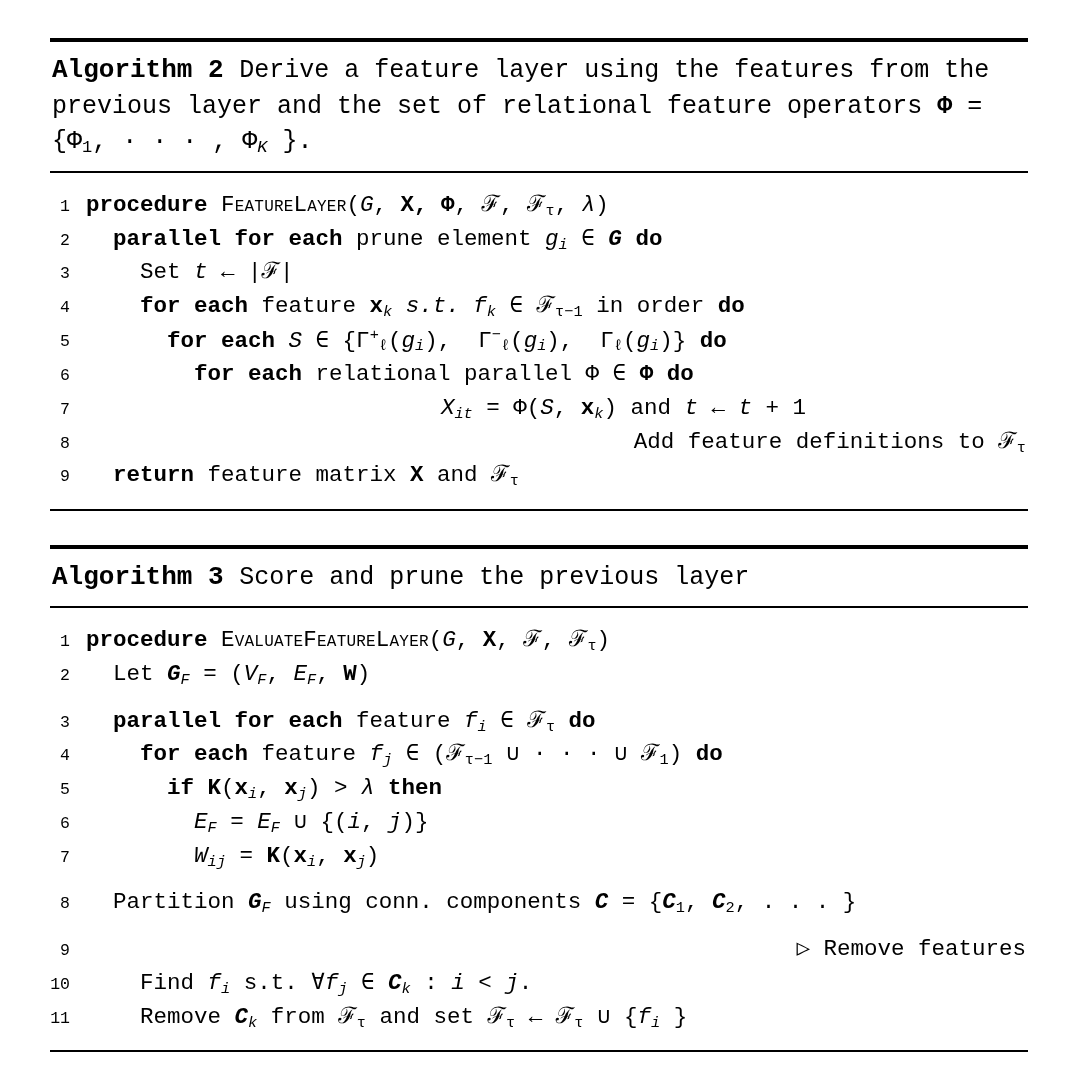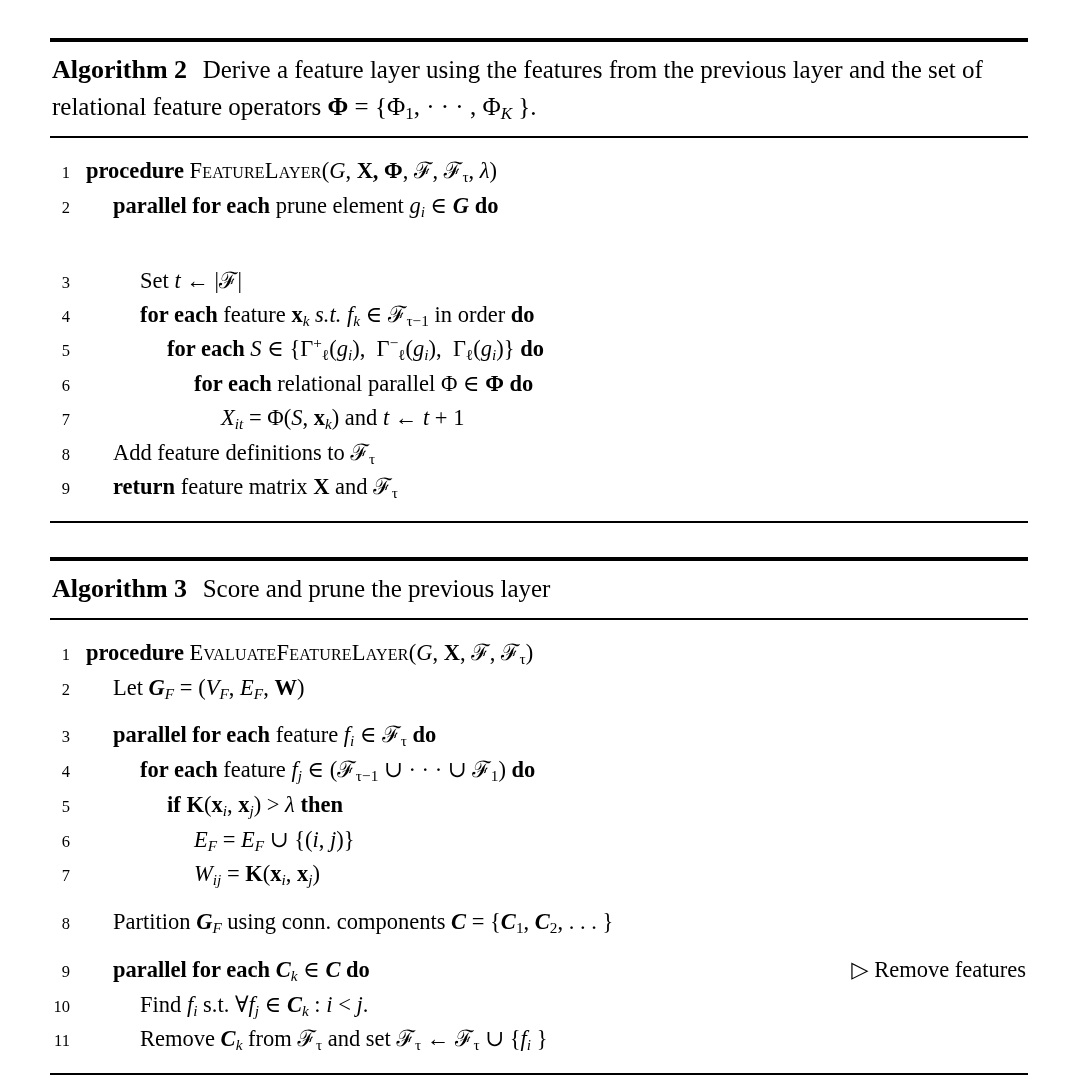--- a/index.html
+++ b/index.html
@@ -7,21 +7,21 @@
   body {
     font-family: "Liberation Serif", "DejaVu Serif", serif;
     color: #000000;
     width: 1078px;
   }
   .page {
     width: 1078px;
     min-height: 1078px;
     padding: 38px 50px 30px 50px;
   }
-  .algorithm { margin-bottom: 34px; }
+  .algorithm { margin-bottom: 34px; font-family: Liberation Mono, monospace; }
   .rule { background: #000000; width: 100%; }
   .rule-top { height: 4px; }
   .rule-mid { height: 2px; margin-top: 10px; margin-bottom: 16px; }
   .rule-bottom { height: 2px; margin-top: 16px; }
 
   .algo-header {
     font-size: 25px;
     line-height: 1.42;
     margin-top: 10px;
     padding: 0 2px;
@@ -82,21 +82,21 @@
           </span>
         </div>
         <div class="code-line">
           <span class="line-num">2</span>
           <span class="line-content" style="padding-left: 27px;">
             <span class="line-main"><span class="seg s-b">parallel for each</span><span class="seg"> prune element </span><span class="seg s-i">g</span><span class="seg s-subi">i</span><span class="seg"> ∈ </span><span class="seg s-scr">G</span><span class="seg"> </span><span class="seg s-b">do</span></span>
           </span>
         </div>
         <div class="code-line">
           <span class="line-num">3</span>
-          <span class="line-content" style="padding-left: 54px; margin-top: 40px;">
+          <span class="line-content" style="padding-left: 54px;">
             <span class="line-main"><span class="seg">Set </span><span class="seg s-i">t</span><span class="seg"> ← |ℱ|</span></span>
           </span>
         </div>
         <div class="code-line">
           <span class="line-num">4</span>
           <span class="line-content" style="padding-left: 54px;">
             <span class="line-main"><span class="seg s-b">for each</span><span class="seg"> feature </span><span class="seg s-b">x</span><span class="seg s-subi">k</span><span class="seg s-i"> s.t. </span><span class="seg s-i">f</span><span class="seg s-subi">k</span><span class="seg"> ∈ ℱ</span><span class="seg s-sub">τ−1</span><span class="seg"> in order </span><span class="seg s-b">do</span></span>
           </span>
         </div>
         <div class="code-line">
@@ -106,27 +106,27 @@
           </span>
         </div>
         <div class="code-line">
           <span class="line-num">6</span>
           <span class="line-content" style="padding-left: 108px;">
             <span class="line-main"><span class="seg s-b">for each</span><span class="seg"> relational parallel Φ ∈ </span><span class="seg s-b">Φ</span><span class="seg"> </span><span class="seg s-b">do</span></span>
           </span>
         </div>
         <div class="code-line">
           <span class="line-num">7</span>
-          <span class="line-content" style="padding-left: 135px;">
+          <span class="line-content" style="padding-left: 135px; justify-content: center;">
             <span class="line-main"><span class="seg s-i">X</span><span class="seg s-subi">it</span><span class="seg"> = Φ(</span><span class="seg s-i">S</span><span class="seg">, </span><span class="seg s-b">x</span><span class="seg s-subi">k</span><span class="seg">) and </span><span class="seg s-i">t</span><span class="seg"> ← </span><span class="seg s-i">t</span><span class="seg"> + 1</span></span>
           </span>
         </div>
         <div class="code-line">
           <span class="line-num">8</span>
-          <span class="line-content" style="padding-left: 27px;">
+          <span class="line-content" style="padding-left: 27px; justify-content: flex-end;">
             <span class="line-main"><span class="seg">Add feature definitions to ℱ</span><span class="seg s-sub">τ</span></span>
           </span>
         </div>
         <div class="code-line">
           <span class="line-num">9</span>
           <span class="line-content" style="padding-left: 27px;">
             <span class="line-main"><span class="seg s-b">return</span><span class="seg"> feature matrix </span><span class="seg s-b">X</span><span class="seg"> and ℱ</span><span class="seg s-sub">τ</span></span>
           </span>
         </div>
       </div>
@@ -182,21 +182,20 @@
         </div>
         <div class="code-line gap-before">
           <span class="line-num">8</span>
           <span class="line-content" style="padding-left: 27px;">
             <span class="line-main"><span class="seg">Partition </span><span class="seg s-scr">G</span><span class="seg s-subi">F</span><span class="seg"> using conn. components </span><span class="seg s-scr">C</span><span class="seg"> = {</span><span class="seg s-scr">C</span><span class="seg s-sub">1</span><span class="seg">, </span><span class="seg s-scr">C</span><span class="seg s-sub">2</span><span class="seg">, . . . }</span></span>
           </span>
         </div>
         <div class="code-line gap-before">
           <span class="line-num">9</span>
           <span class="line-content" style="padding-left: 27px;">
-            <span class="line-main"><span class="seg s-b">parallel for each</span><span class="seg"> </span><span class="seg s-scr">C</span><span class="seg s-subi">k</span><span class="seg"> ∈ </span><span class="seg s-scr">C</span><span class="seg"> </span><span class="seg s-b">do</span></span>
             <span class="line-comment">▷ Remove features</span>
           </span>
         </div>
         <div class="code-line">
           <span class="line-num">10</span>
           <span class="line-content" style="padding-left: 54px;">
             <span class="line-main"><span class="seg">Find </span><span class="seg s-i">f</span><span class="seg s-subi">i</span><span class="seg"> s.t. ∀</span><span class="seg s-i">f</span><span class="seg s-subi">j</span><span class="seg"> ∈ </span><span class="seg s-scr">C</span><span class="seg s-subi">k</span><span class="seg"> : </span><span class="seg s-i">i</span><span class="seg"> &lt; </span><span class="seg s-i">j</span><span class="seg">.</span></span>
           </span>
         </div>
         <div class="code-line">

